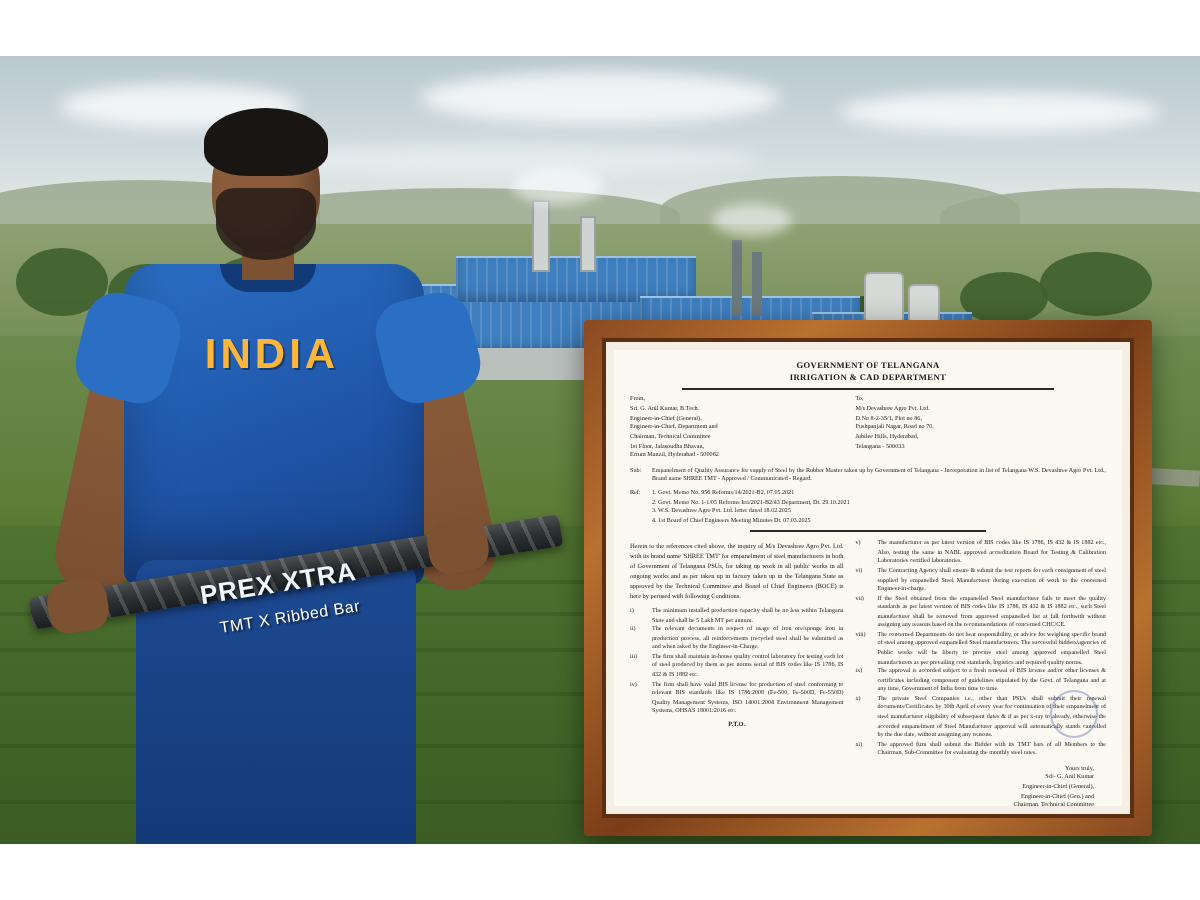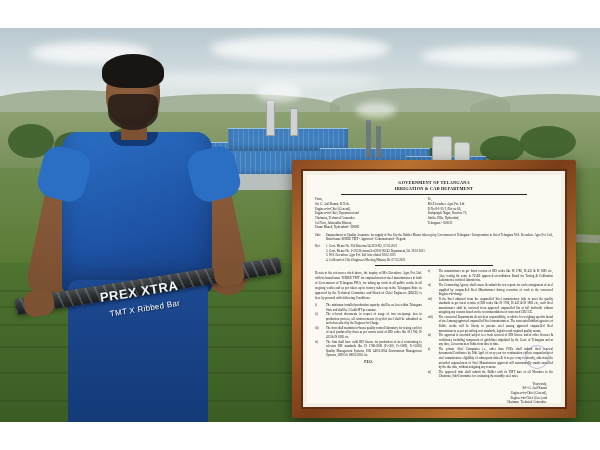--- a/index.html
+++ b/index.html
@@ -474,20 +474,21 @@
       <div class="arm-l"></div>
       <div class="arm-r"></div>
       <div class="jersey"></div>
       <div class="sleeve-l"></div>
       <div class="sleeve-r"></div>
       <div class="collar"></div>
       <div class="neck"></div>
       <div class="head"></div>
       <div class="beard"></div>
       <div class="hair"></div>
+      <div class="india-text">INDIA</div>
       <div class="trouser"></div>
       <div class="rebar"></div>
       <div class="hand" style="left:6px; top:262px; transform:rotate(-9deg);"></div>
       <div class="hand" style="left:196px; top:232px; transform:rotate(-9deg);"></div>
       <div class="brand-band">PREX XTRA</div>
       <div class="brand-sub">TMT X Ribbed Bar</div>
     </div>
 
     <div class="doc-frame">
       <div class="doc-inner-bevel">

